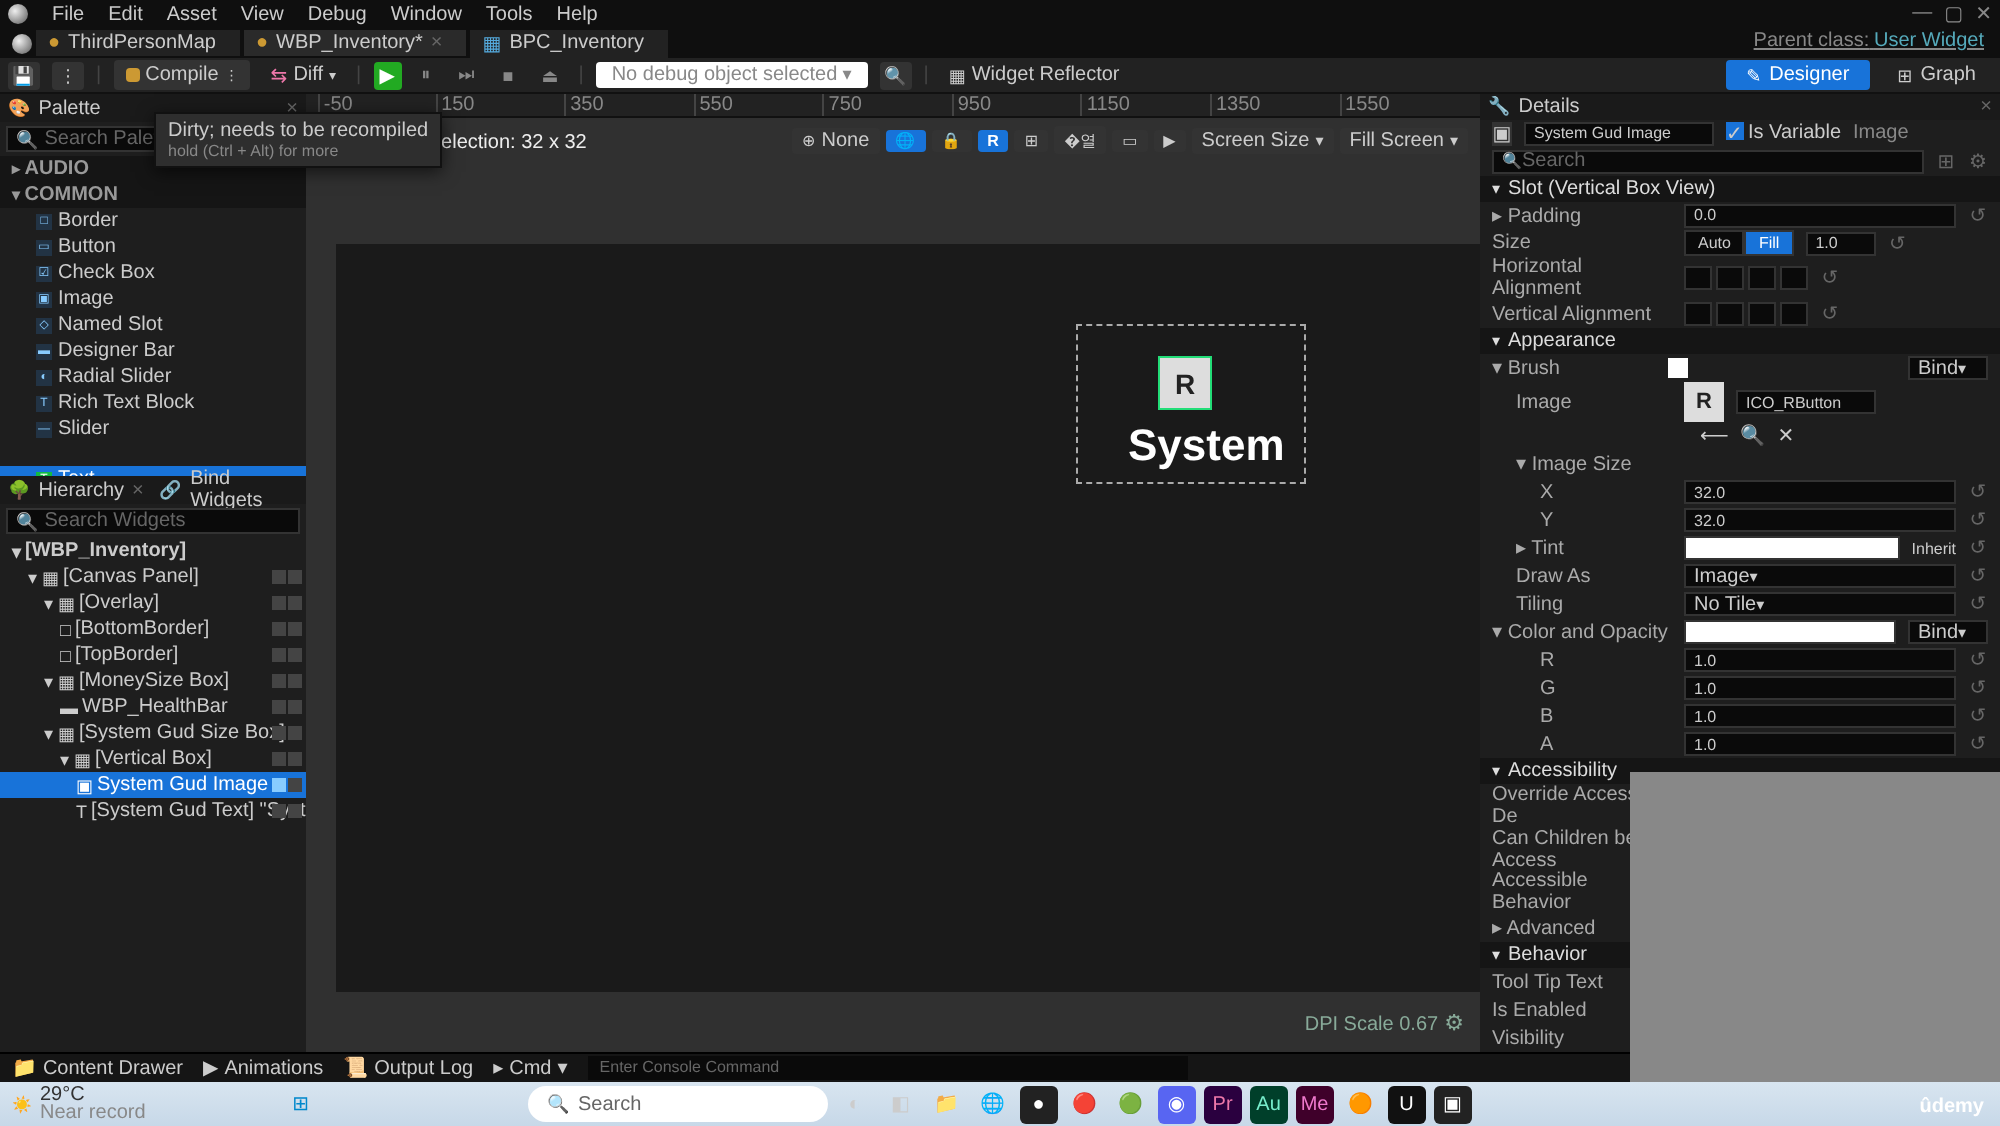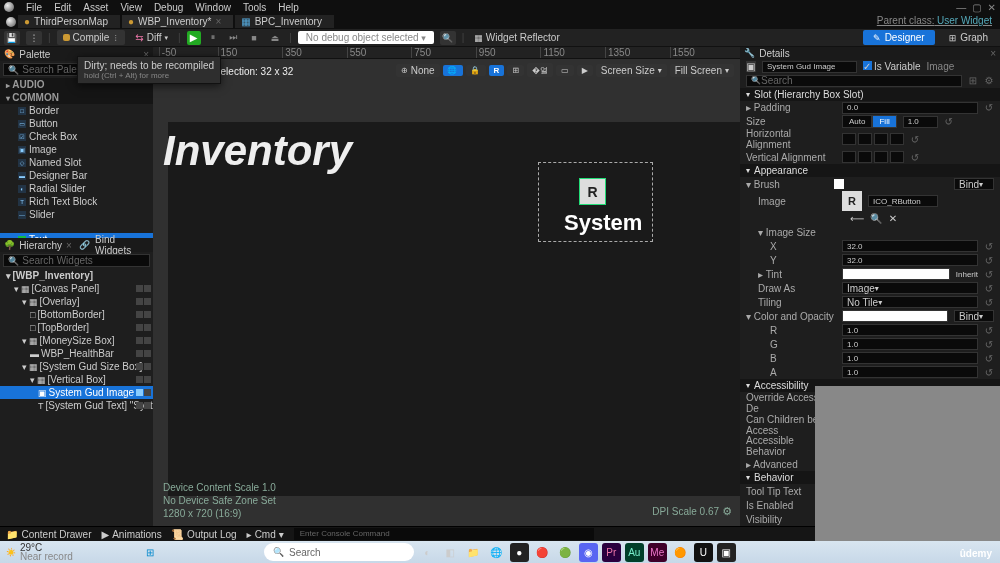--- a/index.html
+++ b/index.html
@@ -269,30 +269,24 @@
       <span class="vp-mini">🔒</span>
       <span class="vp-mini" style="background:#1873d9;color:#fff;font-weight:bold">R</span>
       <span class="vp-mini">⊞</span>
       <span class="vp-mini">�열</span>
       <span class="vp-mini">▭</span>
       <span class="vp-mini">▶</span>
       <span class="vp-mini"><span>Screen Size</span> ▾</span>
       <span class="vp-mini"><span>Fill Screen</span> ▾</span>
     </div>
     <div class="canvas">
-      <div class="inv-title">Inventory</div>
       <div class="selbox">
         <div class="gudimg">R</div>
         <div class="sys-text">System</div>
       </div>
-    </div>
-    <div class="vp-info">
-      <div>Device Content Scale 1.0</div>
-      <div>No Device Safe Zone Set</div>
-      <div>1280 x 720 (16:9)</div>
     </div>
     <div class="dpi"><span>DPI Scale 0.67</span> ⚙</div>
   </div>
 
   <div class="right-col">
     <div class="panel-hdr">🔧 <span>Details</span><span class="close">×</span></div>
     <div class="detail-row">
       <span style="width:10px;background:#333;text-align:center">▣</span>
       <div class="ctrl-box" style="flex:0 0 95px">System Gud Image</div>
       <label style="display:flex;gap:2px">
@@ -300,21 +294,21 @@
           <span>Is Variable</span>
         </label>
       <span style="color:#888">Image</span>
     </div>
     <div class="detail-row">
       <div class="ctrl-box">🔍 <span style="color:#666">Search</span></div>
       <span class="reset">⊞</span>
       <span class="reset">⚙</span>
     </div>
 
-    <div class="detail-sec">▾ <span>Slot (Hierarchy Box Slot)</span></div>
+    <div class="detail-sec">▾ <span>Slot (Vertical Box View)</span></div>
     <div class="detail-row">
         <span class="lbl">▸ <span>Padding</span></span>
         <div class="ctrl-box">0.0</div>
         <span class="reset">↺</span>
       </div>
     <div class="detail-row">
         <span class="lbl">Size</span>
         <div class="seg">
           <span>Auto</span>
           <span class="on">Fill</span>

